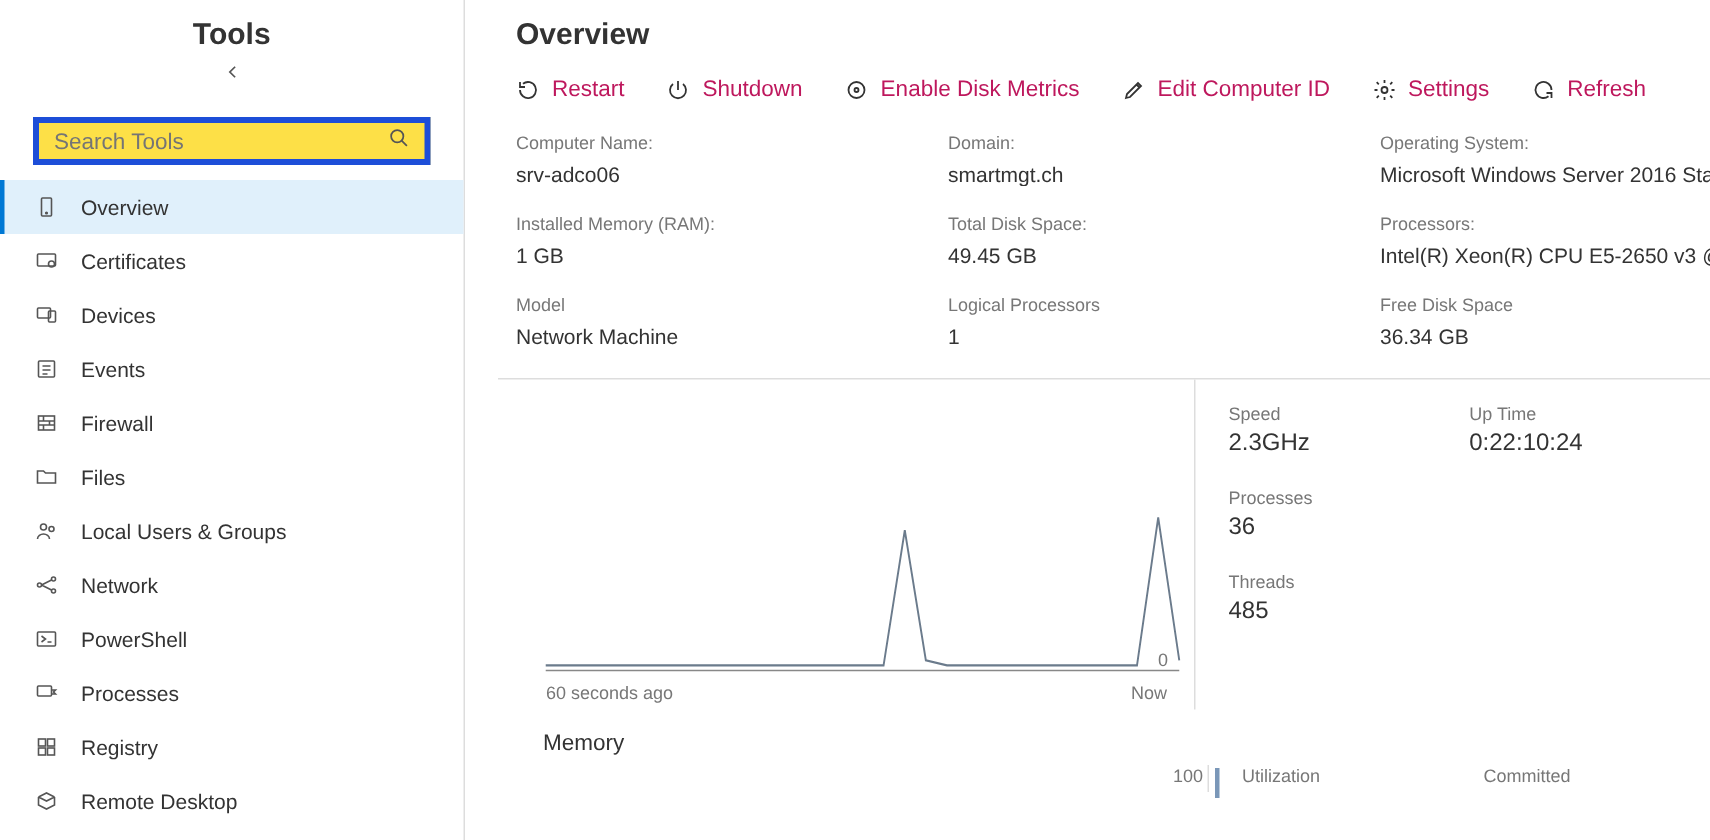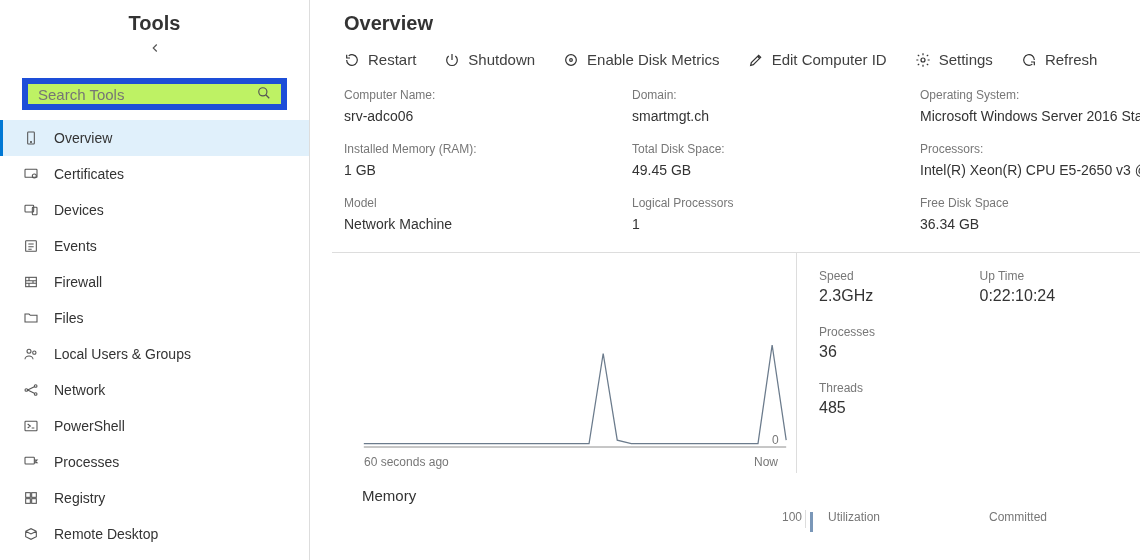--- a/index.html
+++ b/index.html
@@ -5,32 +5,32 @@
     * { margin: 0; padding: 0; box-sizing: border-box; font-family: "Segoe UI", Arial, sans-serif; }
     body { width: 1140px; height: 560px; overflow: hidden; background: #fff; color: #333; }
     .app { display: flex; height: 560px; }
 
     
     .sidebar { width: 310px; border-right: 1px solid #ddd; display: flex; flex-direction: column; }
     .sidebar-header { display: flex; align-items: center; justify-content: space-between; padding: 12px 6px 8px; flex-direction: column; }
     .sidebar-title { font-size: 20px; font-weight: 600; color: #333; }
     .collapse-btn { font-size: 18px; color: #555; cursor: pointer; padding: 4px 6px; }
     .search-wrap { padding: 6px 22px 10px; }
-    .search-box { display: flex; align-items: center; border: 6px solid #1d4ed8; height: 32px; padding: 0 10px; background: #bef264; }
+    .search-box { display: flex; align-items: center; border: 4px solid #1d4ed8; height: 32px; padding: 0 10px; background: #fde047; }
     .search-input { flex: 1; border: none; outline: none; font-size: 15px; color: #666; background: transparent; }
     .search-icon { color: #666; font-size: 15px; }
     .tool-list { list-style: none; display: flex; flex-direction: column; }
     .tool-item { display: flex; align-items: center; gap: 14px; padding: 8px 22px; font-size: 14px; color: #333; cursor: pointer; height: 36px; }
     .tool-item.active { background: #e0f0fb; border-left: 3px solid #0078d4; padding-left: 19px; }
     .tool-icon { width: 18px; height: 18px; display: inline-flex; align-items: center; justify-content: center; color: #555; font-size: 16px; }
 
     
     .main { flex: 1; display: flex; flex-direction: column; overflow: hidden; }
     .main-title { font-size: 20px; font-weight: 600; padding: 12px 0 10px 34px; }
-    .action-bar { display: flex; gap: 28px; padding: 6px 0 12px 34px; font-size: 15px; color: #404040; flex-wrap: nowrap; }
+    .action-bar { display: flex; gap: 28px; padding: 6px 0 12px 34px; font-size: 15px; color: #be185d; flex-wrap: nowrap; }
     .action { display: flex; align-items: center; gap: 8px; cursor: pointer; white-space: nowrap; }
     .action-icon { font-size: 15px; color: #333; display: inline-flex; }
 
     .info-grid { display: grid; grid-template-columns: 280px 280px 1fr; column-gap: 8px; row-gap: 18px; padding: 8px 0 20px 34px; font-size: 13px; }
     .info-cell .label { color: #777; font-size: 12px; margin-bottom: 6px; }
     .info-cell .value { color: #333; font-size: 14px; white-space: nowrap; overflow: hidden; }
 
     .metrics { display: flex; border-top: 1px solid #ddd; margin-left: 22px; }
     .chart-area { flex: 1; padding: 18px 8px 4px 30px; position: relative; }
     .chart-svg { width: 100%; height: 180px; display: block; }

